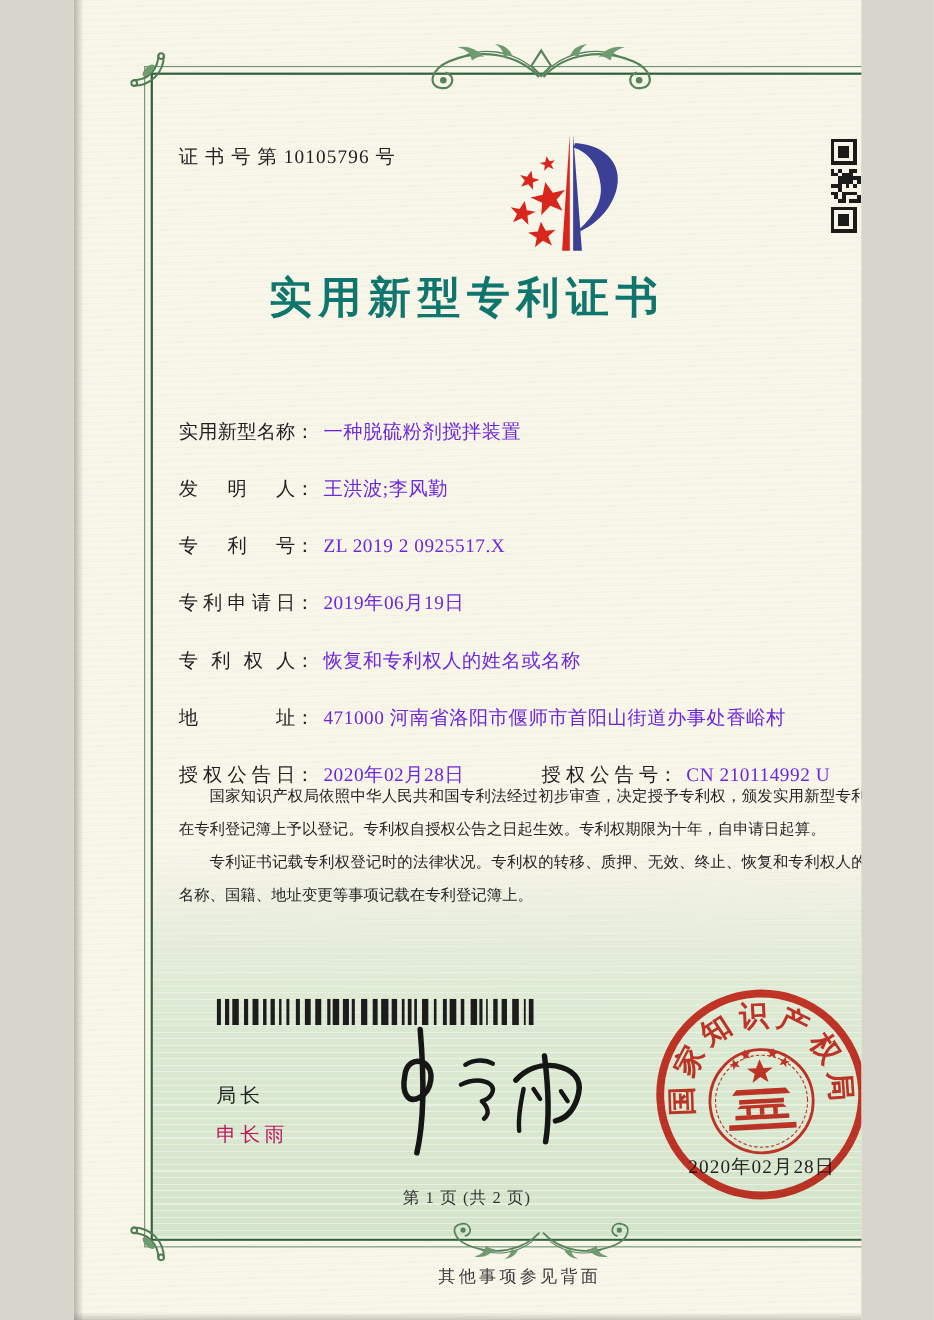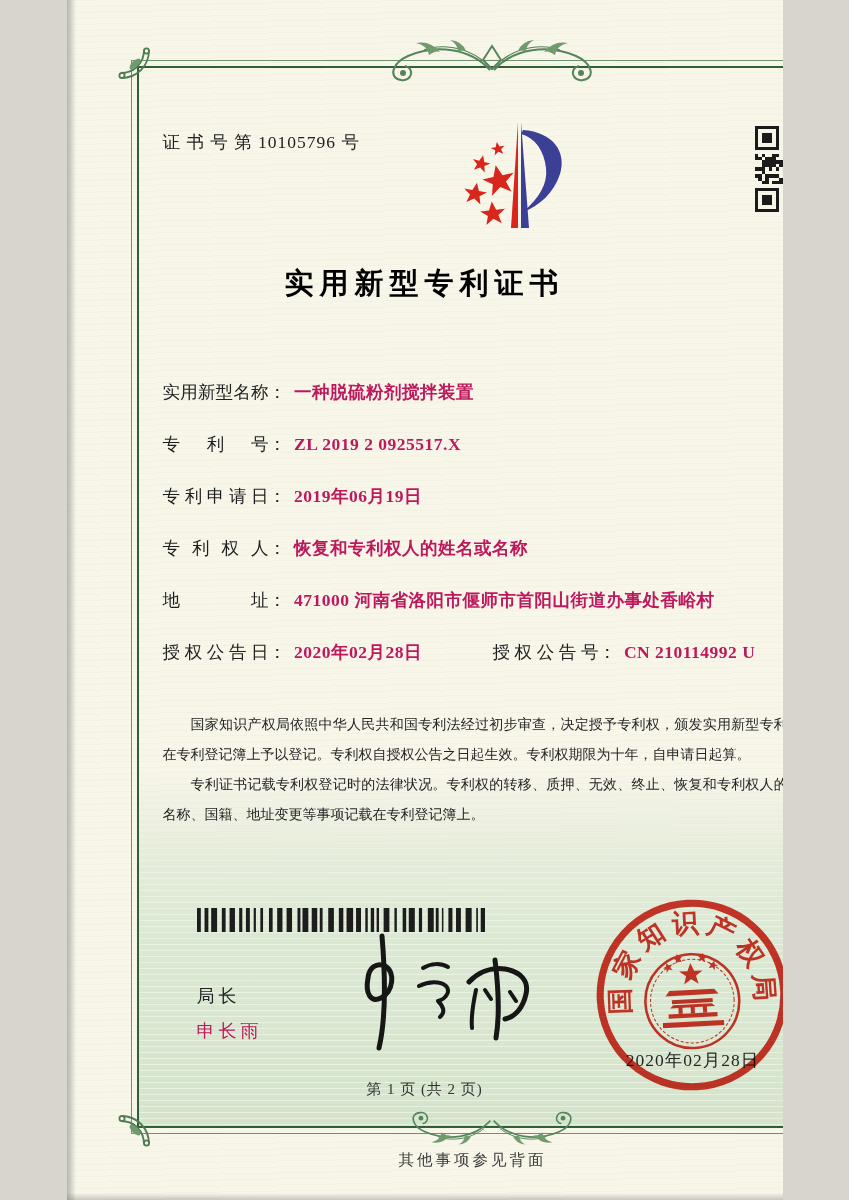--- a/index.html
+++ b/index.html
@@ -33,28 +33,28 @@
             mask-image:linear-gradient(180deg, transparent 30%, #000 60%); }
 
   .ornament { position:absolute; z-index:2; }
 
   .cert-no { position:absolute; left:96px; top:130px; z-index:2;
     font-size:17.5px; letter-spacing:1px; color:#222; }
 
   .logo { position:absolute; left:388px; top:116px; width:134px; height:118px; z-index:2; }
   .qr { position:absolute; left:688px; top:126px; width:86px; height:86px; z-index:2; }
 
-  .cert-title { position:absolute; left:0; top:264px; width:100%; text-align:center; z-index:2;
-    font-size:29px; font-weight:bold; letter-spacing:6px; color:#000000; }
+  .cert-title { position:absolute; left:0; top:244px; width:100%; text-align:center; z-index:2;
+    font-size:39px; font-weight:bold; letter-spacing:6px; color:#0f766e; }
 
   .fields { position:absolute; left:96px; top:360px; width:668px; z-index:2; font-size:17.5px; }
   .frow { height:52px; white-space:nowrap; }
   .flabel { display:inline-block; width:106px; text-align:justify; text-align-last:justify; color:#1f1f1f;margin-top:20px; }
   .fcolon { display:inline-block; margin-right:8px; color:#1f1f1f; }
-  .fvalue { letter-spacing:.5px; color:#be185d;font-weight:bold; }
+  .fvalue { letter-spacing:.5px; color:#6d28d9; }
   .flabel.second { margin-left:66px; }
 
   .paragraphs { position:absolute; left:96px; top:710px; width:668px; z-index:2;
     font-size:14px; line-height:30px; text-align:justify; color:#242424; }
   .paragraphs p { text-indent:2em; }
 
   .barcode { position:absolute; left:130px; top:908px; width:288px; height:24px; z-index:2; }
 
   .sig-role { position:absolute; left:130px; top:984px; z-index:2; font-size:18px; letter-spacing:4px; color:#222;text-align:right; }
   .sig-name { position:absolute; left:130px; top:1019px; z-index:2; font-size:18px; letter-spacing:4px; color:#be185d; }
@@ -446,20 +446,23 @@
       <rect x="22" y="24" width="1" height="1" fill="#1b1b1b"></rect>
     </svg>
 
   <div class="cert-title">实用新型专利证书</div>
 
   <div class="fields">
     <div class="frow">
       <span class="flabel">实用新型名称</span><span class="fcolon">：</span><span class="fvalue">一种脱硫粉剂搅拌装置</span>
     </div>
     <div class="frow">
+      <span class="flabel">发明人</span><span class="fcolon">：</span><span class="fvalue">王洪波;李风勤</span>
+    </div>
+    <div class="frow">
       <span class="flabel">专利号</span><span class="fcolon">：</span><span class="fvalue">ZL 2019 2 0925517.X</span>
     </div>
     <div class="frow">
       <span class="flabel">专利申请日</span><span class="fcolon">：</span><span class="fvalue">2019年06月19日</span>
     </div>
     <div class="frow">
       <span class="flabel">专利权人</span><span class="fcolon">：</span><span class="fvalue">恢复和专利权人的姓名或名称</span>
     </div>
     <div class="frow">
       <span class="flabel">地址</span><span class="fcolon">：</span><span class="fvalue">471000 河南省洛阳市偃师市首阳山街道办事处香峪村</span>

